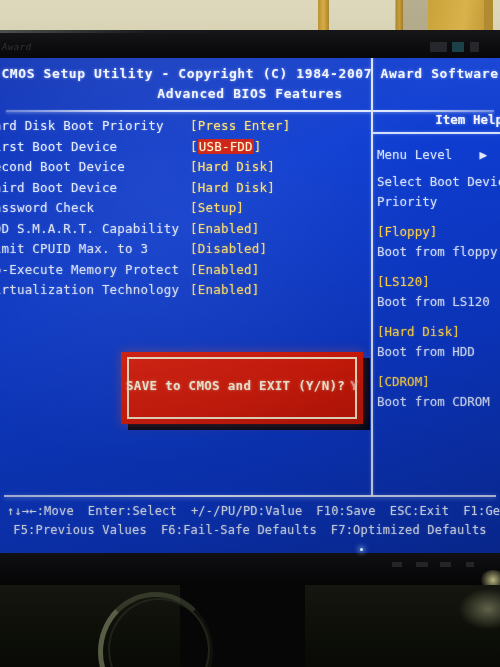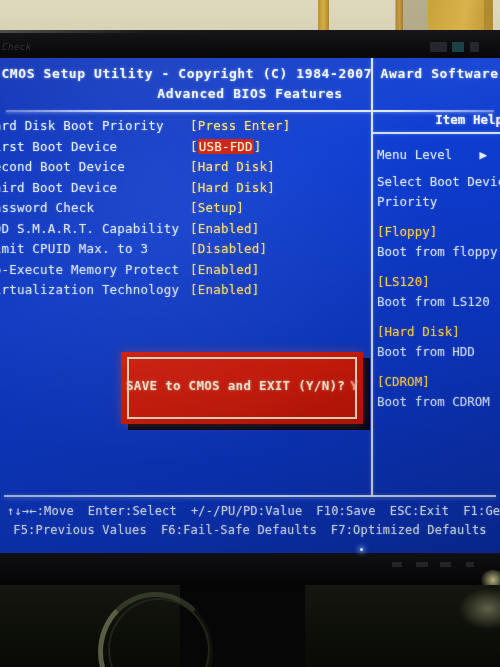--- a/index.html
+++ b/index.html
@@ -356,21 +356,21 @@
   <div class="wall"></div>
   <div class="wall-shadow"></div>
   <div class="door-panel"></div>
   <div class="door-panel-edge"></div>
   <div class="door-frame door-a"></div>
   <div class="door-frame door-b"></div>
 
   <div class="monitor"></div>
   <div class="bezel-top"></div>
   <div class="bezel-top-sheen"></div>
-  <div class="bezel-logo">Check</div>
+  <div class="bezel-logo">Award</div>
   <div class="bezel-osd osd-1"></div>
   <div class="bezel-osd osd-2"></div>
   <div class="bezel-osd osd-3"></div>
 
   <div id="bios">
 
     <div class="bios-title" id="title-line1">CMOS Setup Utility - Copyright (C) 1984-2007 Award Software</div>
     <div class="bios-title" id="title-line2">Advanced BIOS Features</div>
 
     <div class="hr-top"></div>

